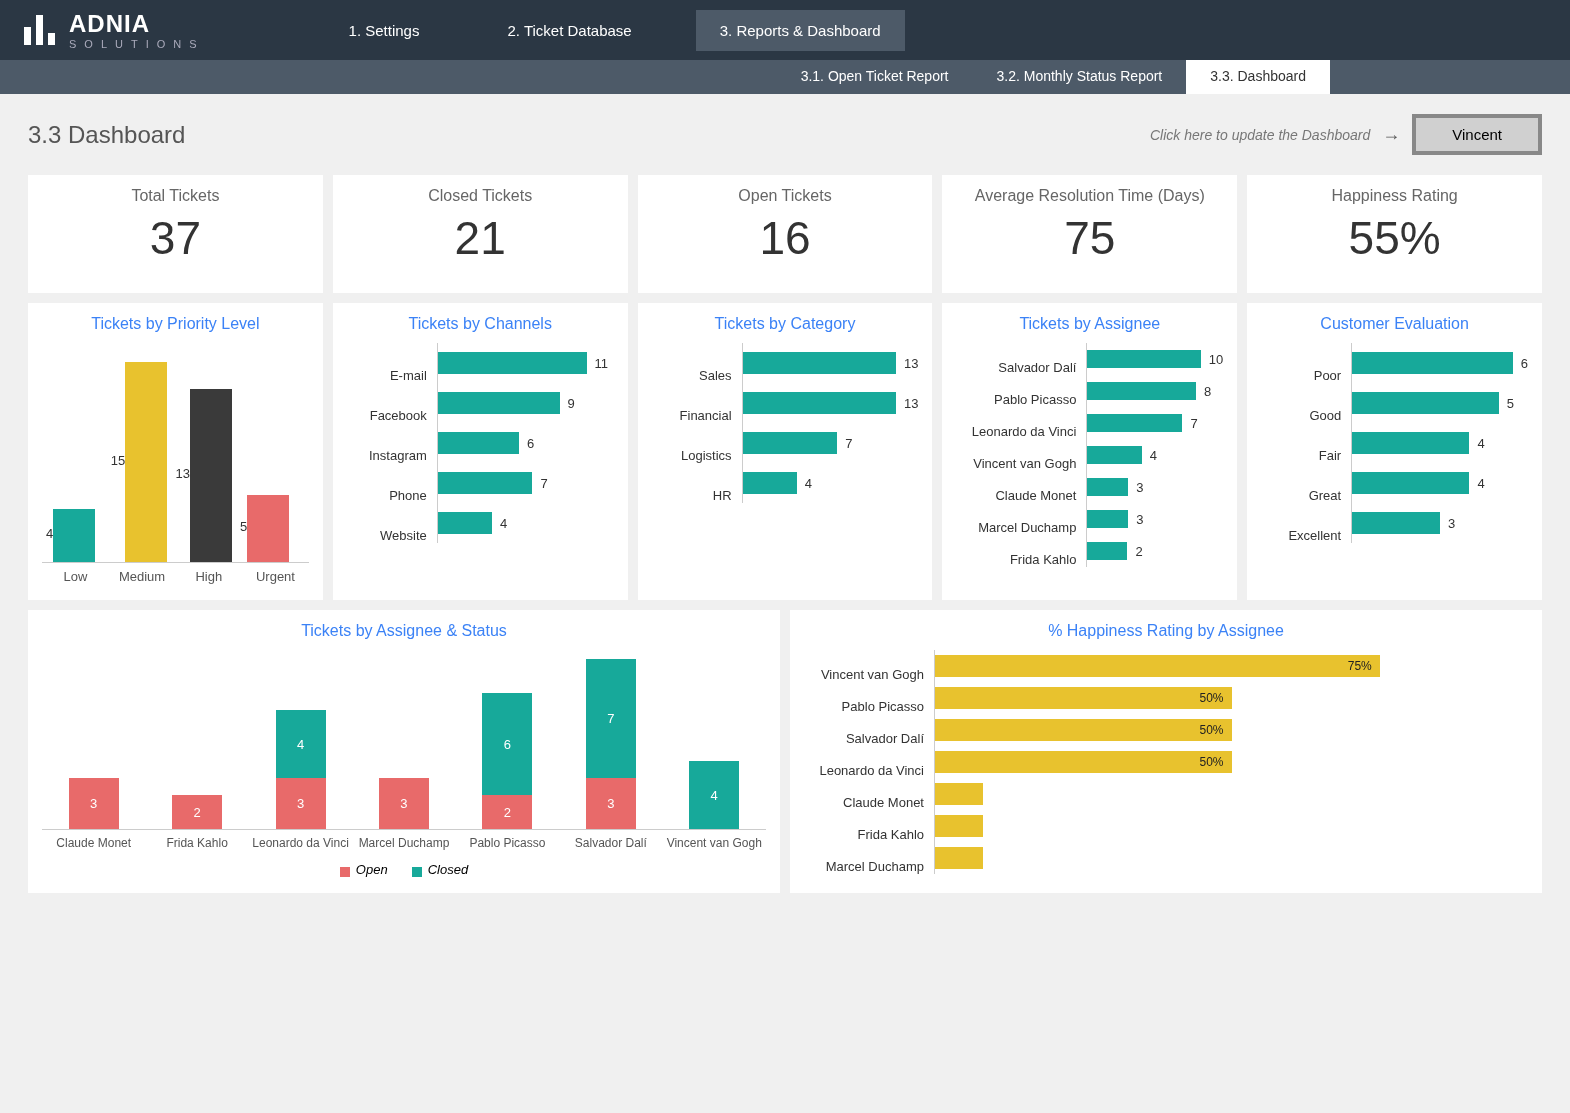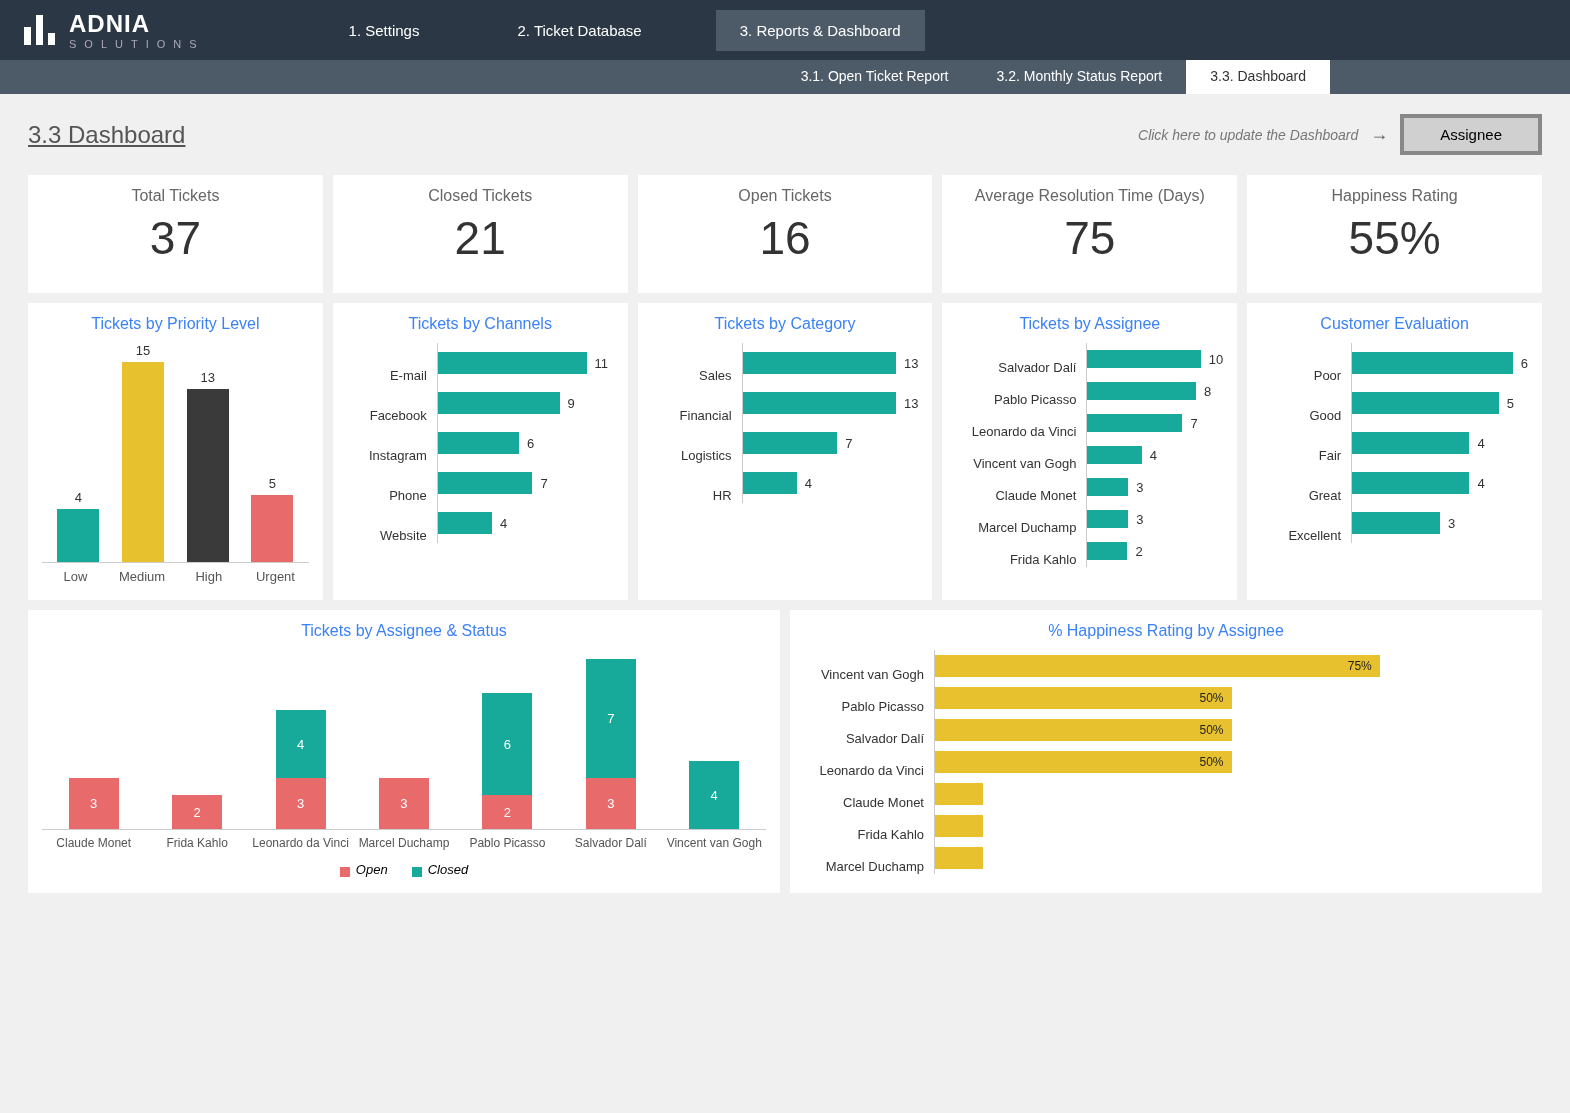--- a/index.html
+++ b/index.html
@@ -5,42 +5,42 @@
 * { box-sizing: border-box; margin: 0; padding: 0; }
 body { font-family: "Segoe UI", Arial, sans-serif; background: #f0f0f0; width: 1570px; }
 .header { background: #2b3744; display: flex; align-items: center; height: 60px; }
 .logo-area { color: #fff; padding-left: 24px; display: flex; align-items: center; }
 .logo-bars { display: flex; align-items: flex-end; gap: 5px; margin-right: 14px; }
 .logo-bars span { width: 7px; background: #fff; display: block; }
 .logo-bars span:nth-child(1){height:18px} .logo-bars span:nth-child(2){height:30px} .logo-bars span:nth-child(3){height:12px}
 .logo-text { display: flex; flex-direction: column; }
 .logo-main { font-size: 24px; font-weight: 700; letter-spacing: 1px; }
 .logo-sub { font-size: 11px; letter-spacing: 8px; color: #aab; }
-.nav-tabs { display: flex; margin-left: 120px; gap: 50px; }
+.nav-tabs { display: flex; margin-left: 120px; gap: 40px; }
 .nav-tab { color: #fff; font-size: 15px; padding: 12px 24px; cursor: pointer; }
 .nav-tab.active { background: #4d5a68; }
 .subnav { background: #4d5a68; height: 34px; display: flex; justify-content: flex-end; padding-right: 240px; }
 .subnav-tab { color: #fff; font-size: 14px; padding: 8px 24px; cursor: pointer; }
 .subnav-tab.active { background: #fff; color: #333; }
 .page { padding: 20px 28px; }
 .page-header { display: flex; justify-content: space-between; align-items: center; margin-bottom: 20px; }
-.page-title { font-size: 24px; color: #555; font-weight: 400; text-decoration: underline; }
+.page-title { font-size: 24px; color: #555; font-weight: 400; }
 .refresh-area { display: flex; align-items: center; gap: 12px; }
 .refresh-hint { font-style: italic; color: #777; font-size: 14px; }
 .arrow { color: #555; font-size: 18px; }
 .refresh-btn { background: #d0d0d0; border: 4px solid #888; padding: 8px 36px; font-size: 15px; cursor: pointer; }
 .cards { display: flex; gap: 10px; margin-bottom: 10px; }
 .card { background: #fff; flex: 1; text-align: center; padding: 12px 0 28px; }
 .card-label { color: #666; font-size: 16px; margin-bottom: 6px; }
 .card-value { font-size: 46px; font-weight: 400; color: #333; }
 .charts-row { display: flex; gap: 10px; margin-bottom: 10px; }
 .chart-box { background: #fff; flex: 1; padding: 12px 14px 16px; }
 .chart-title { color: #3b82f6; font-size: 16px; text-align: center; margin-bottom: 10px; }
 .vbar-chart { display: flex; align-items: flex-end; justify-content: space-around; height: 220px; border-bottom: 1px solid #ccc; padding: 0 4px; position: relative; }
-.vbar { display: flex; flex-direction: column; align-items: center; flex: 1; }
+.vbar { display: flex; flex-direction: row; align-items: center; flex: 1; }
 .vbar-label-top { font-size: 13px; color: #333; margin-bottom: 4px; }
 .vbar-bar { width: 42px; }
 .vbar-cats { display: flex; justify-content: space-around; margin-top: 6px; }
 .vbar-cat { flex: 1; text-align: center; font-size: 13px; color: #555; }
 .hbar-chart { display: flex; flex-direction: column; gap: 0; }
 .hbar-row { display: flex; align-items: flex-end; height: 40px; }
 .hbar-row.tight { height: 32px; }
 .hbar-label { width: 90px; text-align: right; font-size: 13px; color: #333; padding-right: 10px; }
 .hbar-label.wide { width: 130px; }
 .hbar-track { flex: 1; display: flex; align-items: center; border-left: 1px solid #ccc; height: 100%; position: relative; }
@@ -85,21 +85,21 @@
   <div class="subnav-tab">3.2. Monthly Status Report</div>
   <div class="subnav-tab active">3.3. Dashboard</div>
 </div>
 
 <div class="page">
   <div class="page-header">
     <div class="page-title">3.3 Dashboard</div>
     <div class="refresh-area">
       <span class="refresh-hint">Click here to update the Dashboard</span>
       <span class="arrow">→</span>
-      <button class="refresh-btn">Assignee</button>
+      <button class="refresh-btn">Vincent</button>
     </div>
   </div>
 
   <div class="cards" id="cards-row">
       <div class="card">
         <div class="card-label">Total Tickets</div>
                  <div class="card-value">37</div>
       </div>
       <div class="card">
         <div class="card-label">Closed Tickets</div>

